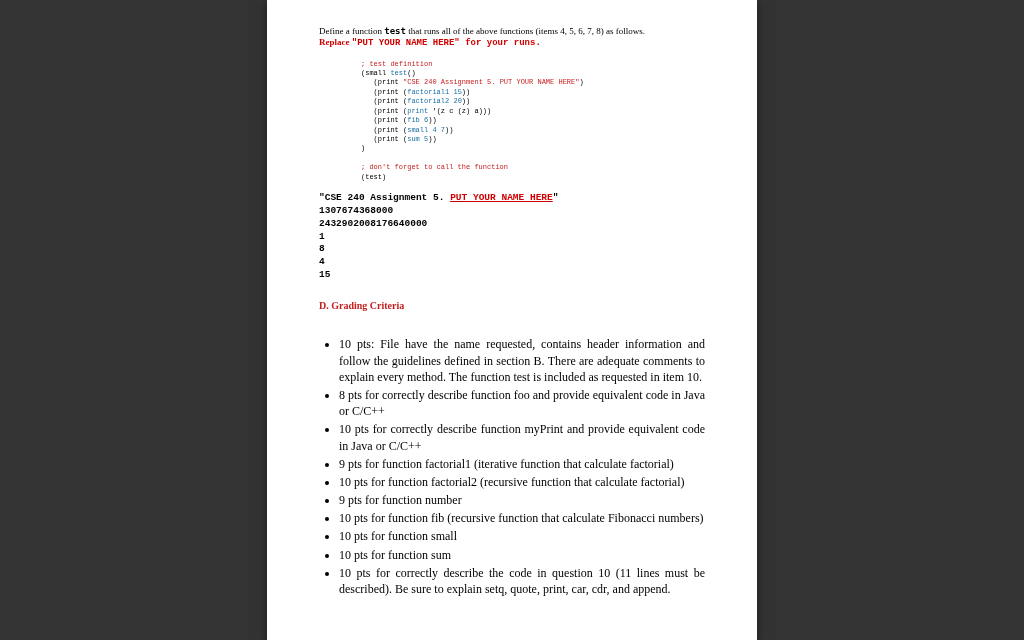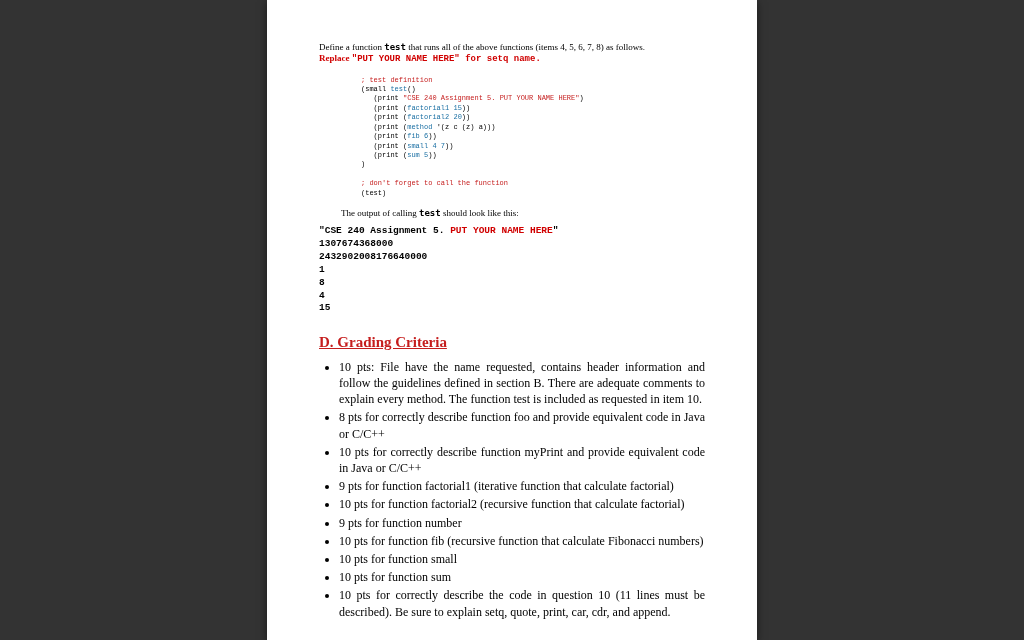--- a/index.html
+++ b/index.html
@@ -18,21 +18,21 @@
     justify-content: center;
     align-items: flex-start;
     background: #333333;
   }
   .page {
     width: 490px;
     height: 640px;
     background: #ffffff;
     box-shadow: 0 2px 8px rgba(0,0,0,0.5);
     position: relative;
-    padding: 42px 52px 30px 52px;
+    padding: 26px 52px 30px 52px;
     box-sizing: border-box;
     font-size: 9px;
     line-height: 1.25;
     color: #000;
   }
   .intro {
     margin-bottom: 6px;
   }
   .intro .bold { font-weight: bold; font-family: monospace; font-size: 9px; }
   .redbold {
@@ -55,67 +55,63 @@
   .outputLead { margin: 6px 0 6px 22px; }
   .outputLead .bold { font-weight: bold; font-family: monospace; font-size: 9px;}
   .output {
     font-family: "Courier New", monospace;
     font-size: 9.5px;
     font-weight: bold;
     white-space: pre;
     line-height: 1.35;
     margin: 2px 0 18px 0;
   }
-  .output .red { color: #d00000; }
+  .output .red { color: #d00000; text-decoration: underline; }
   .sectionHead {
     color: #c51d1d;
     font-weight: bold;
-    text-decoration: underline;
-    font-size: 15px;
-    margin: 18px 0 7px 0;
+    font-size: 10px;
+    margin: 18px 0 24px 0;
   }
   ul.grading {
     margin: 0 0 0 10px;
     padding: 0 0 0 10px;
   }
   ul.grading li {
     font-size: 12px;
     line-height: 1.35;
     margin-bottom: 2px;
     text-align: justify;
   }
 </style>
 </head>
 <body>
 
 <div class="viewer">
   <div class="page">
 
     <div class="intro">
       <span>Define a function </span><span class="bold">test</span><span> that runs all of the above functions (items 4, 5, 6, 7, 8) as follows. </span><br>
-      <span class="redbold"><span>Replace </span><span class="mono">"PUT YOUR NAME HERE"</span><span class="mono"> for setq name.</span></span>
+      <span class="redbold"><span>Replace </span><span class="mono">"PUT YOUR NAME HERE"</span><span class="mono"> for your runs.</span></span>
     </div>
 
     <div class="code"><span class="cmt">; test definition</span>
 <span>(small </span><span class="fn">test</span><span>()</span>
 <span>   (print </span><span class="str">"CSE 240 Assignment 5. PUT YOUR NAME HERE"</span><span>)</span>
 <span>   (print (</span><span class="fn">factorial1 </span><span class="num">15</span><span>))</span>
 <span>   (print (</span><span class="fn">factorial2 </span><span class="num">20</span><span>))</span>
-<span>   (print (</span><span class="fn">method </span><span>'(z c (z) a)))</span>
+<span>   (print (</span><span class="fn">print </span><span>'(z c (z) a)))</span>
 <span>   (print (</span><span class="fn">fib </span><span class="num">6</span><span>))</span>
 <span>   (print (</span><span class="fn">small </span><span class="num">4 7</span><span>))</span>
 <span>   (print (</span><span class="fn">sum </span><span class="num">5</span><span>))</span>
 <span>)</span>
 
 <span class="cmt">; don't forget to call the function</span>
 <span>(test)</span></div>
 
-    <div class="outputLead">
-      <span>The output of calling </span><span class="bold">test</span><span> should look like this:</span>
-    </div>
 
     <div class="output"><span>"CSE 240 Assignment 5. </span><span class="red">PUT YOUR NAME HERE</span><span>"</span>
 <span>1307674368000</span>
 <span>2432902008176640000</span>
 <span>1</span>
 <span>8</span>
 <span>4</span>
 <span>15</span></div>
 
     <div class="sectionHead">D. Grading Criteria</div>

